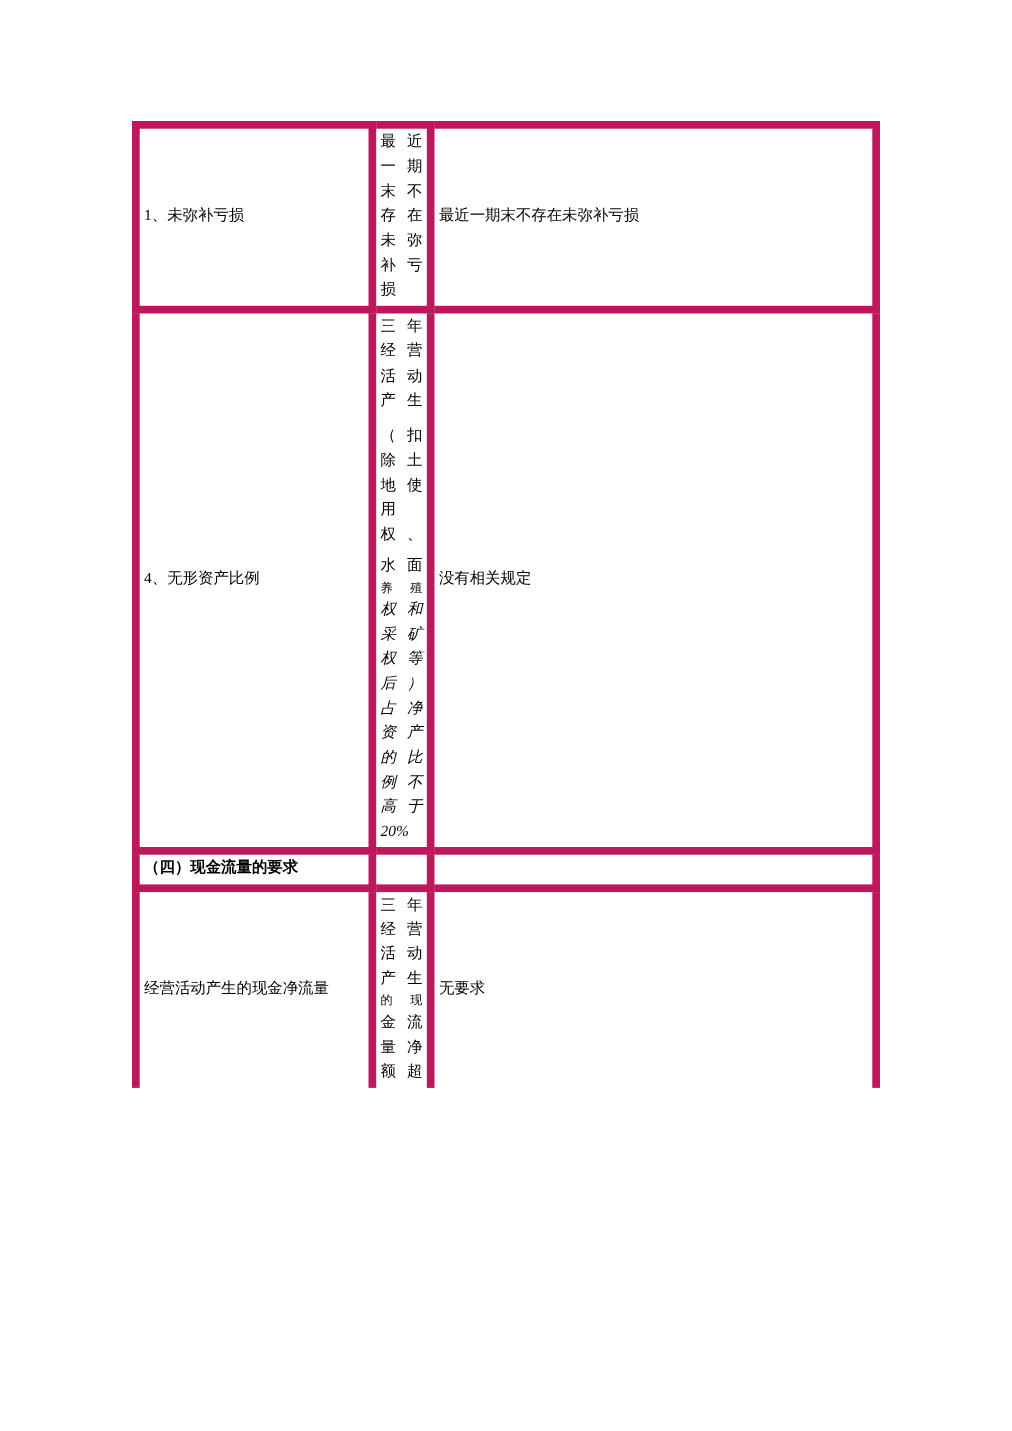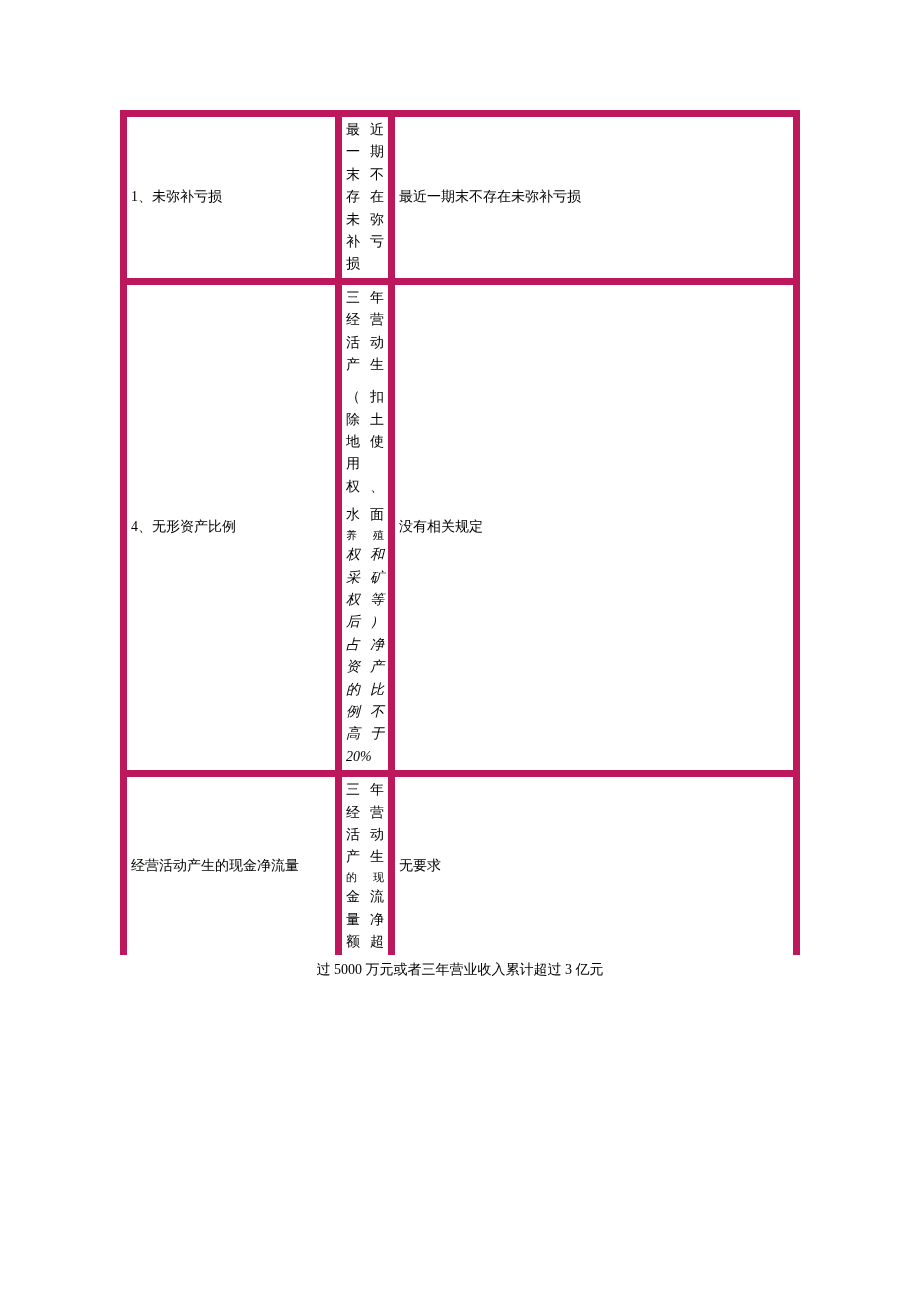--- a/index.html
+++ b/index.html
@@ -75,30 +75,34 @@
         <div style="text-align:justify;text-align-last:justify;font-family:Liberation Mono, monospace;">水面</div>
         <div style="font-size:11px;text-align:justify;text-align-last:justify;">养殖</div>
         <div style="text-align:justify;text-align-last:justify;font-style:italic;">权和采矿权等后）占净资产的比例不高于</div>
         <div class="italic">20%</div>
       </td>
       <td class="col3">
         <span>没有相关规定</span>
       </td>
     </tr>
     <tr>
+      <td class="col1 section-head">
+        <span>（四）现金流量的要求</span>
+      </td>
+      <td class="col2"></td>
+      <td class="col3"></td>
+    </tr>
+    <tr>
       <td class="col1 no-bottom">
         <span>经营活动产生的现金净流量</span>
       </td>
       <td class="col2 narrow no-bottom" style="text-align-last:left;">
         <div style="text-align:justify;text-align-last:justify;">三年经营活动产生</div>
         <div style="font-size:11px;text-align:justify;text-align-last:justify;">的现</div>
         <div style="text-align:justify;text-align-last:justify;">金流量净额超</div>
       </td>
       <td class="col3 no-bottom">
         <span>无要求</span>
       </td>
     </tr>
   </tbody>
     </table>
-  <div class="footer-line">
-    <span>过 5000 万元或者三年营业收入累计超过 3 亿元</span>
-  </div>
 </div>
 
 </body></html>

